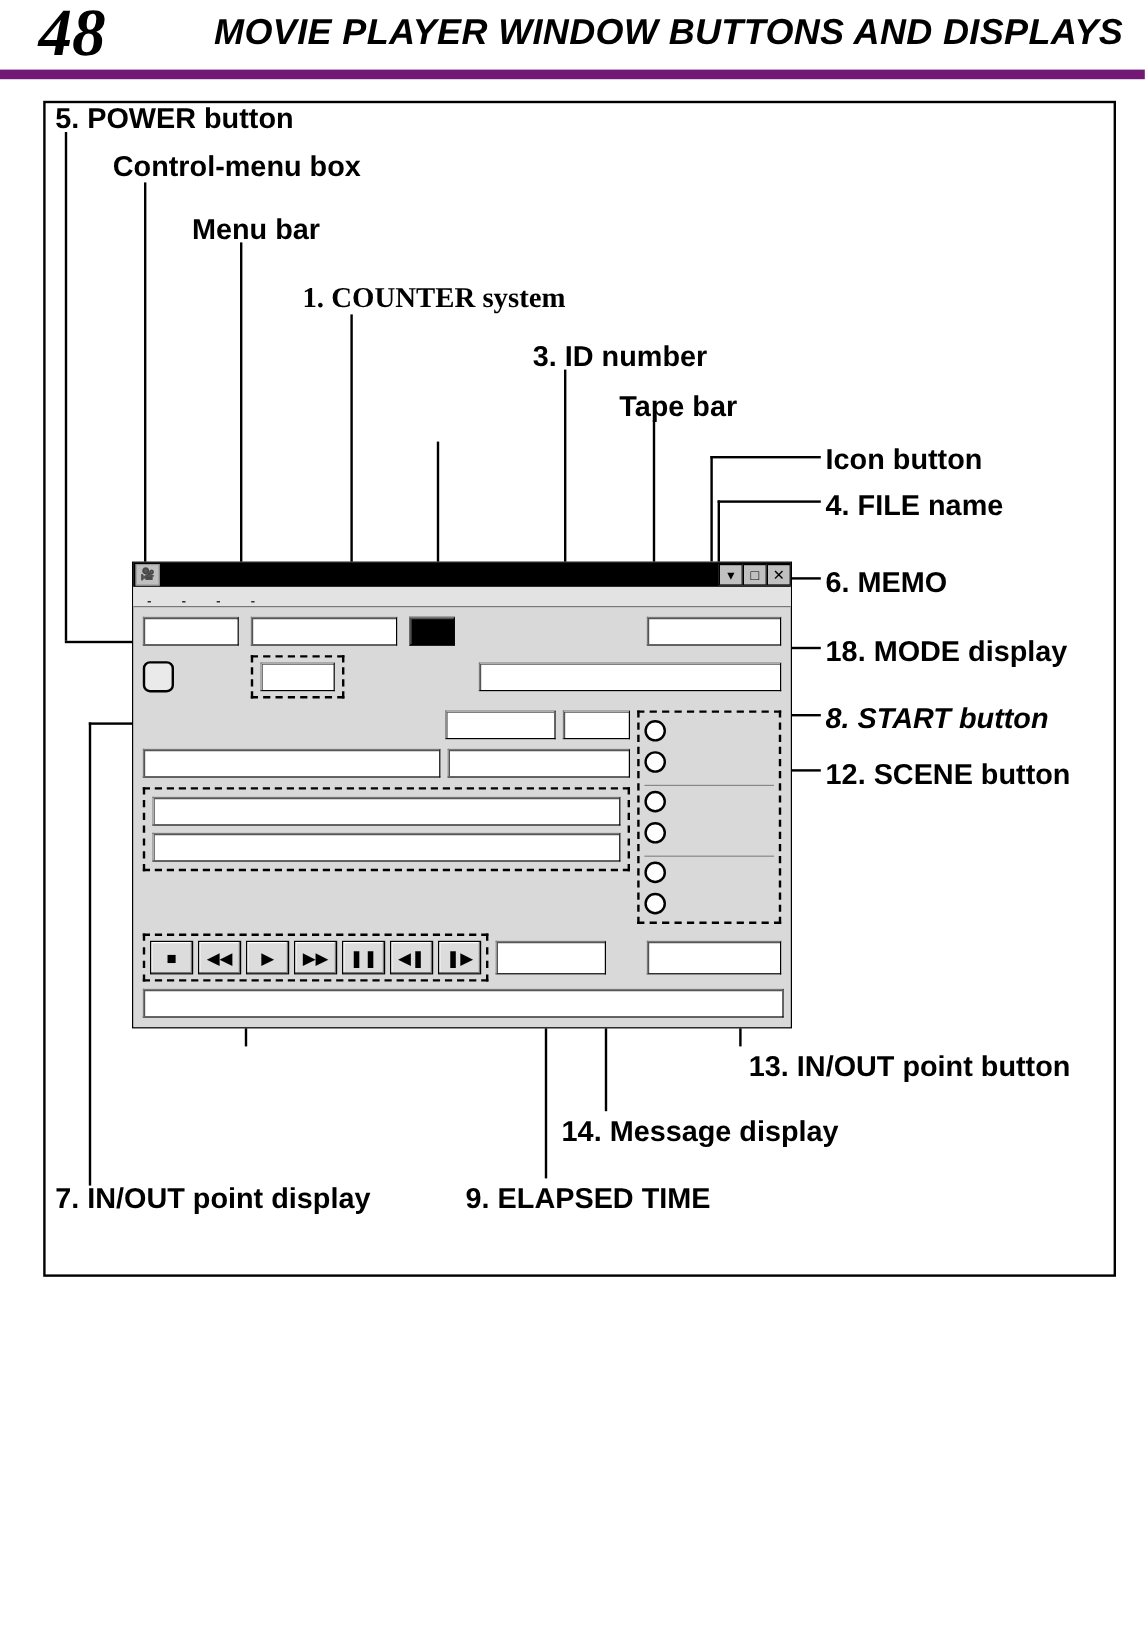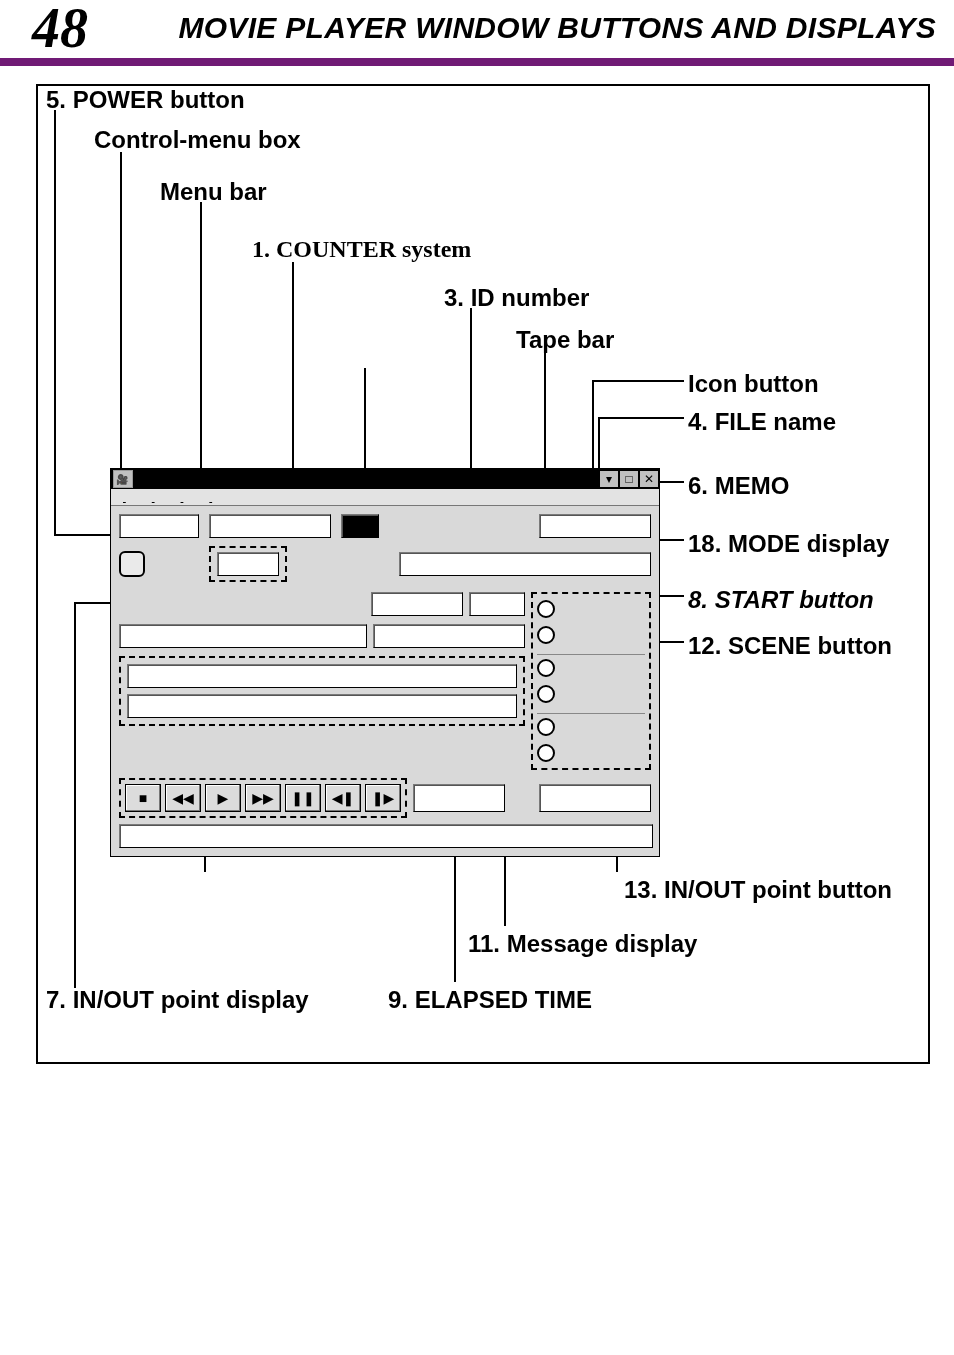--- a/index.html
+++ b/index.html
@@ -217,21 +217,21 @@
     <div class="label" style="left:478px; top:240px;">Tape bar</div>
 
     <div class="label" style="left:650px; top:284px;">Icon button</div>
     <div class="label" style="left:650px; top:322px;">4. FILE name</div>
     <div class="label" style="left:650px; top:386px;">6. MEMO</div>
     <div class="label" style="left:650px; top:444px;">18. MODE display</div>
     <div class="label" style="left:650px; top:500px;font-style:italic;">8. START button</div>
     <div class="label" style="left:650px; top:546px;">12. SCENE button</div>
 
     <div class="label" style="left:564px; top:790px;margin-left:22px;">13. IN/OUT point button</div>
-    <div class="label" style="left:430px; top:844px;">11. Message display</div>
+    <div class="label" style="left:430px; top:844px;">14. Message display</div>
     <div class="label" style="left:8px; top:900px;">7. IN/OUT point display</div>
     <div class="label" style="left:350px; top:900px;">9. ELAPSED TIME</div>
 
     <div class="line vline" style="left:82px; top:66px; height:318px;"></div>
     <div class="line vline" style="left:162px; top:116px; height:284px;"></div>
     <div class="line vline" style="left:254px; top:176px; height:234px;"></div>
     <div class="line vline" style="left:326px; top:282px; height:128px;"></div>
     <div class="line vline" style="left:432px; top:222px; height:186px;"></div>
     <div class="line vline" style="left:506px; top:264px; height:122px;"></div>
 

